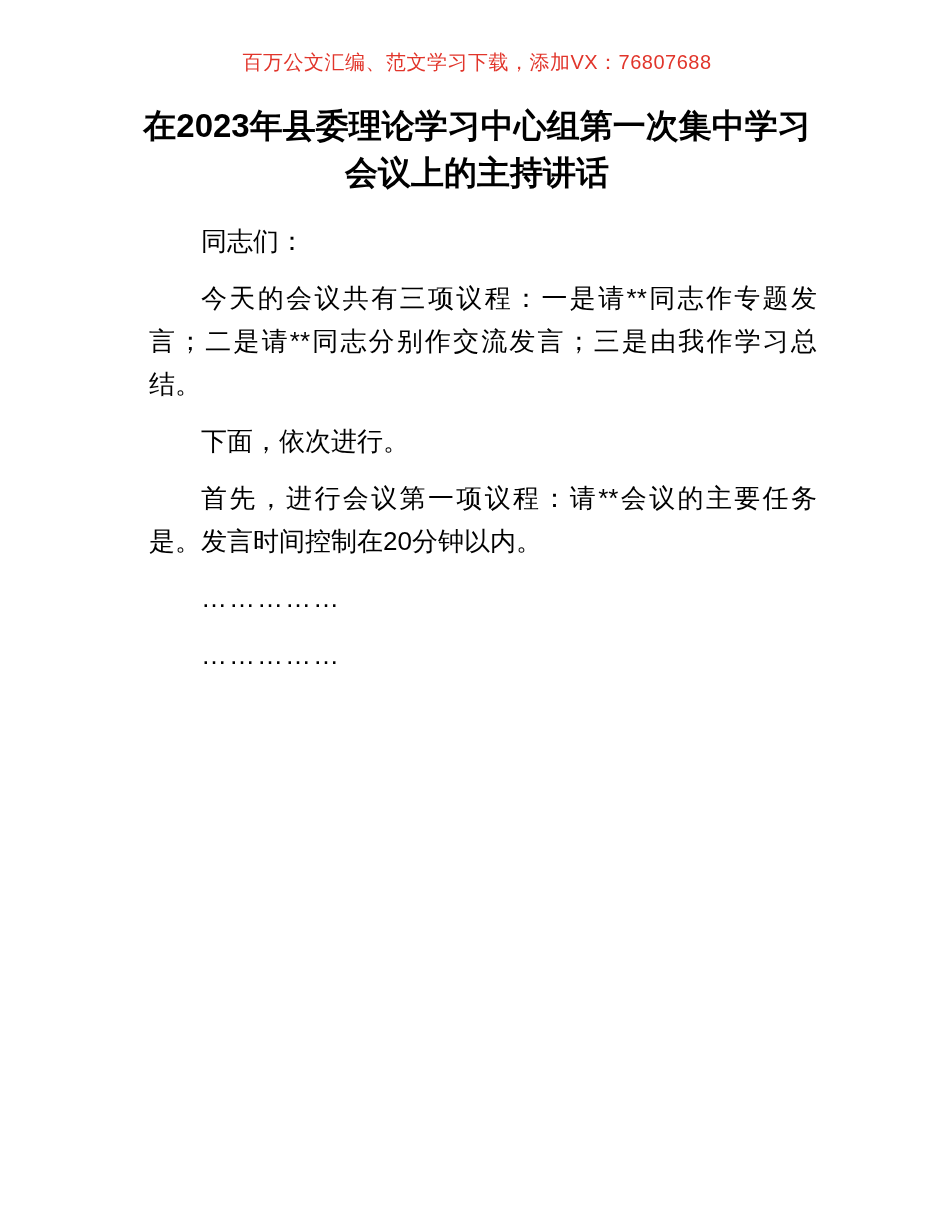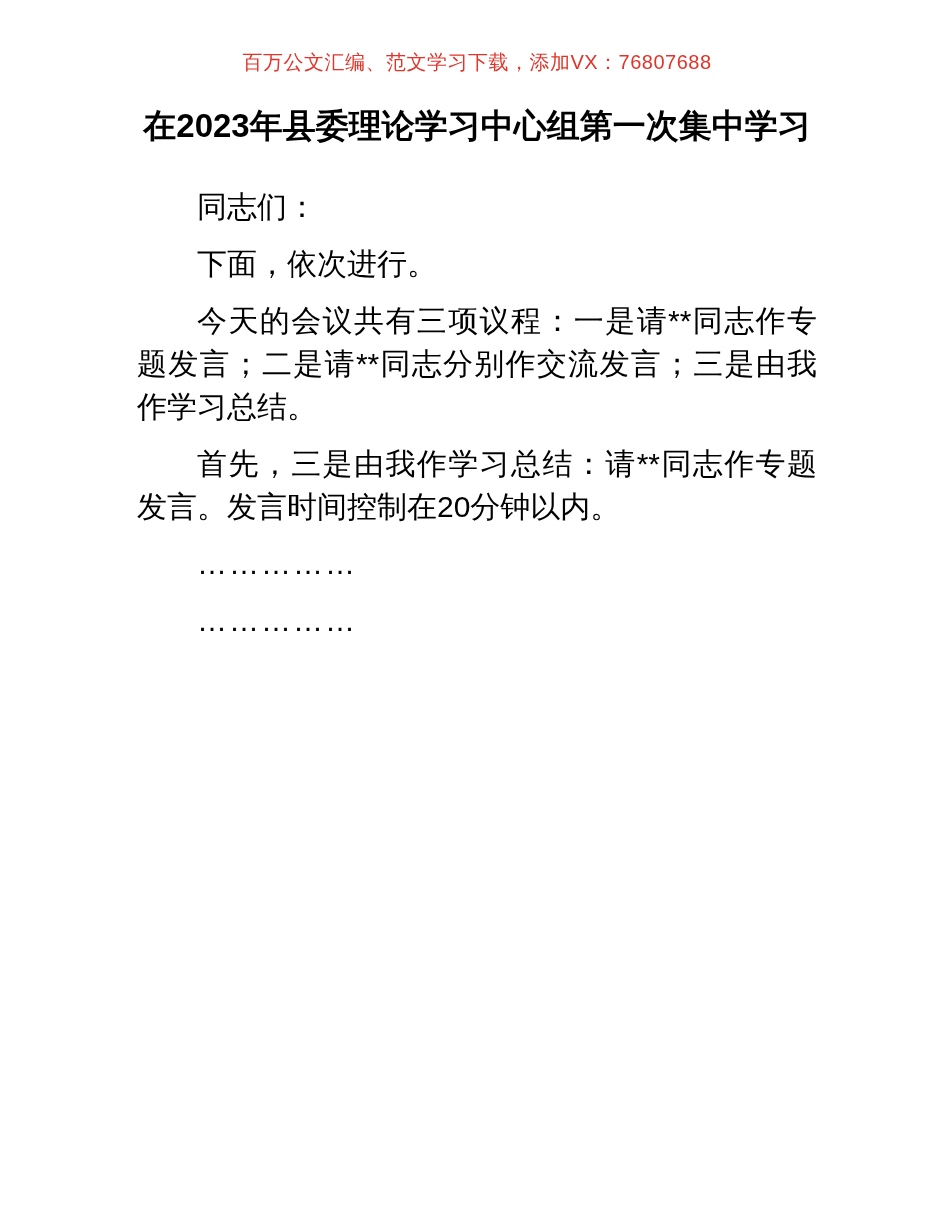--- a/index.html
+++ b/index.html
@@ -25,48 +25,49 @@
       line-height: 28px;
       font-weight: 400;
       margin: 0 0 26px 0;
       letter-spacing: 0.5px;
     }
     .doc-title {
       font-size: 33px;
       line-height: 47px;
       font-weight: bold;
       text-align: center;
-      margin: 0 0 36px 0;
+      margin: 0 0 24px 0;
     }
     .doc-body p {
-      font-size: 30px;
+      font-size: 26px;
       line-height: 43px;
-      margin: 0 0 14px 0;
+      margin: 0 0 14px 12px;
       text-indent: 2em;
       text-align: justify;
       text-justify: inter-ideograph;
       word-break: break-all;
     }
     .doc-body p.ellipsis-line {
       letter-spacing: 2px;
     }
   </style>
 </head>
 <body>
 
 <div class="page">
 
   <div class="watermark" style="color: rgb(225, 53, 43);">百万公文汇编、范文学习下载，添加VX：76807688</div>
 
   <div class="doc-title">
     <div>在2023年县委理论学习中心组第一次集中学习</div>
+    <div>会议上的主持讲话</div>
   </div>
 
   <div class="doc-body">
     <p>同志们：</p>
+    <p>今天的会议共有三项议程：一是请**同志作专题发言；二是请**同志分别作交流发言；三是由我作学习总结。</p>
     <p>下面，依次进行。</p>
-    <p>今天的会议共有三项议程：一是请**同志作专题发言；二是请**同志分别作交流发言；三是由我作学习总结。</p>
-    <p>首先，三是由我作学习总结：请**同志作专题发言。发言时间控制在20分钟以内。</p>
+    <p>首先，进行会议第一项议程：请**会议的主要任务是。发言时间控制在20分钟以内。</p>
     <p class="ellipsis-line">……………</p>
     <p class="ellipsis-line">……………</p>
   </div>
 
 </div>
 
 </body></html>

